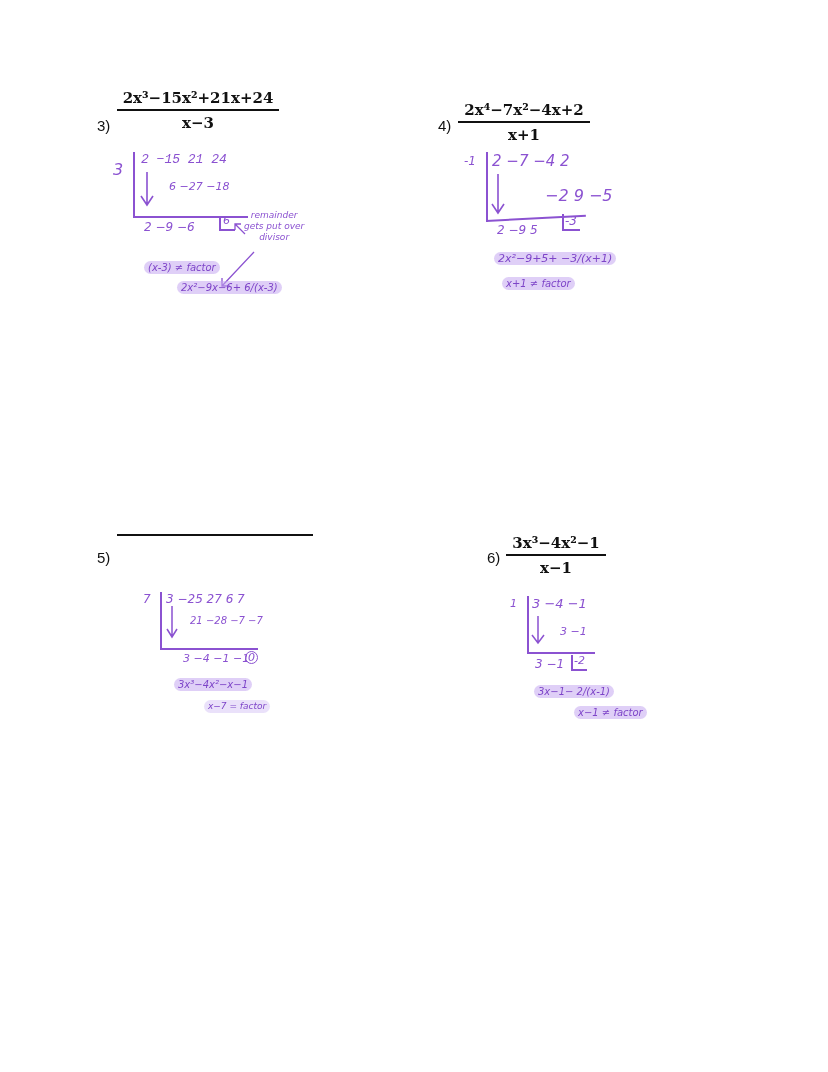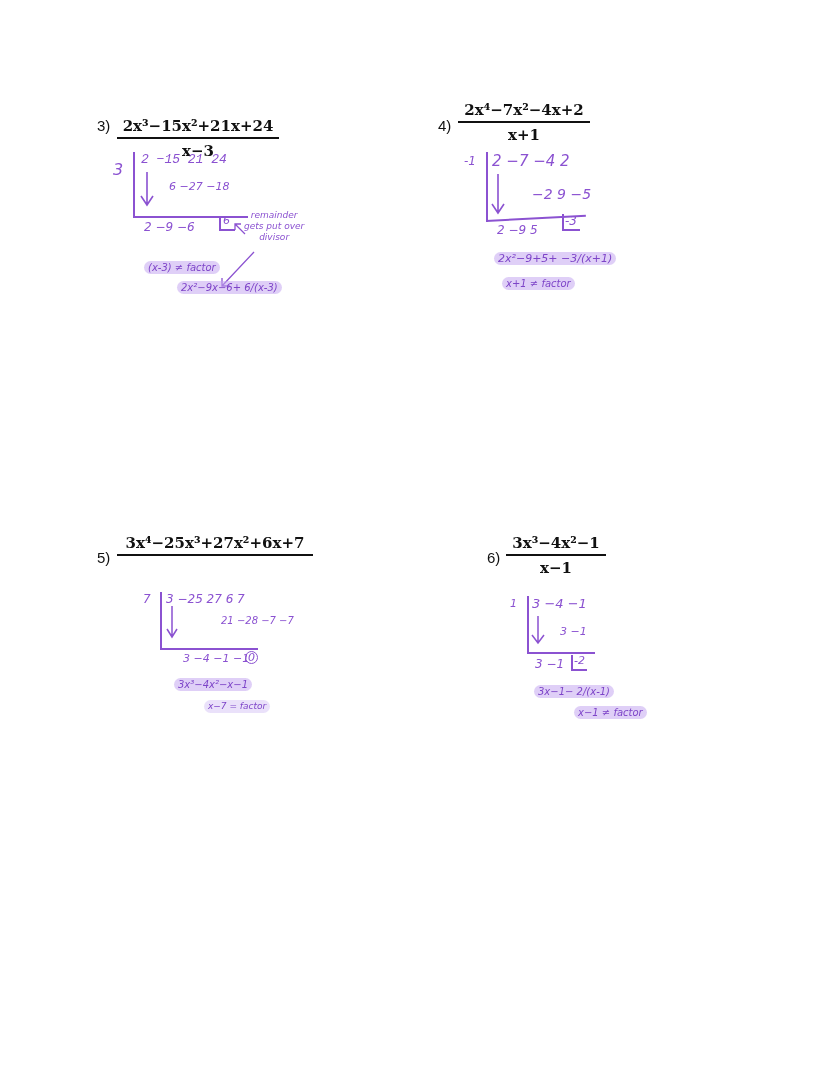--- a/index.html
+++ b/index.html
@@ -63,21 +63,21 @@
       line-height: 13px;
       white-space: nowrap;
     }
     svg.arrow { position: absolute; overflow: visible; }
   </style>
 </head>
 <body>
 
 <div class="problem">
   <span class="prob-label" style="left:97px; top:117px;">3)</span>
-  <div class="fraction" style="left:117px; top:116px; width:162px;text-align:center;">
+  <div class="fraction" style="left:117px; top:88px; width:162px;text-align:center;">
     <span class="numerator">2x³−15x²+21x+24</span>
     <span class="fraction-bar"></span>
     <span class="denominator">x−3</span>
   </div>
 
   <span class="hw" style="left:113px; top:160px; font-size:16px;">3</span>
   <div class="hw-line-v" style="left:133px; top:152px; height:66px;"></div>
   <div class="hw-line-h" style="left:133px; top:216px; width:115px;"></div>
   <span class="hw" style="left:141px; top:152px; font-size:13px;font-family:Liberation Mono, monospace;">2  −15  21  24</span>
   <span class="hw" style="left:169px; top:180px; font-size:11px;">6   −27  −18</span>
@@ -108,44 +108,43 @@
   <div class="fraction" style="left:458px; top:100px; width:132px;">
     <span class="numerator">2x⁴−7x²−4x+2</span>
     <span class="fraction-bar"></span>
     <span class="denominator">x+1</span>
   </div>
 
   <span class="hw" style="left:464px; top:154px; font-size:12px;">-1</span>
   <div class="hw-line-v" style="left:486px; top:152px; height:70px;"></div>
   <div class="hw-line-h" style="left:486px; top:220px; width:100px; transform:rotate(-3deg); transform-origin:left;"></div>
   <span class="hw" style="left:492px; top:152px; font-size:15px;">2 −7 −4 2</span>
-  <span class="hw" style="left:532px; top:186px; font-size:14px;">−2    9   −5</span>
+  <span class="hw" style="left:545px; top:186px; font-size:16px;">−2    9   −5</span>
   <svg class="arrow" style="left:491px; top:174px;" width="14" height="42">
     <path d="M7 0 L7 38 M1 30 L7 39 L13 30" stroke="#8b52d1" stroke-width="1.6" fill="none"></path>
   </svg>
   <span class="hw" style="left:497px; top:223px; font-size:12px;">2   −9   5</span>
   <div class="box-v" style="left:562px; top:214px; height:16px;"></div>
   <div class="box-h" style="left:562px; top:229px; width:18px;"></div>
   <span class="hw" style="left:565px; top:214px; font-size:12px;">-3</span>
   <span class="highlight" style="left:494px; top:252px; font-size:11px;">2x²−9+5+ −3/(x+1)</span>
   <span class="highlight" style="left:502px; top:277px;">x+1 ≠ factor</span>
 </div>
 
 <div class="problem">
   <span class="prob-label" style="left:97px; top:549px;">5)</span>
   <div class="fraction" style="left:117px; top:533px; width:196px;">
-    <span class="numerator">3x⁴−25x³+27x²+6x+7</span>
     <span class="fraction-bar"></span>
   </div>
 
   <span class="hw" style="left:143px; top:592px; font-size:12px;">7</span>
   <div class="hw-line-v" style="left:160px; top:592px; height:58px;"></div>
   <div class="hw-line-h" style="left:160px; top:648px; width:98px;"></div>
   <span class="hw" style="left:166px; top:592px; font-size:12px;">3 −25 27 6 7</span>
-  <span class="hw" style="left:190px; top:615px; font-size:10px;margin-left:31px;">21  −28 −7 −7</span>
+  <span class="hw" style="left:190px; top:615px; font-size:10px;">21  −28 −7 −7</span>
   <svg class="arrow" style="left:166px; top:606px;" width="12" height="34">
     <path d="M6 0 L6 30 M1 23 L6 31 L11 23" stroke="#8b52d1" stroke-width="1.5" fill="none"></path>
   </svg>
   <span class="hw" style="left:170px; top:652px; font-size:11px;margin-left:13px;">3  −4  −1  −1</span>
   <span class="hw" style="left:245px; top:651px; font-size:11px; border:1.3px solid #8b52d1; border-radius:50%; padding:0 2px; line-height:11px;">0</span>
   <span class="highlight" style="left:174px; top:678px;">3x³−4x²−x−1</span>
   <span class="highlight" style="left:204px; top:700px; font-size:9px; background:rgba(196,168,240,0.35);">x−7 = factor</span>
 </div>
 
 <div class="problem">

